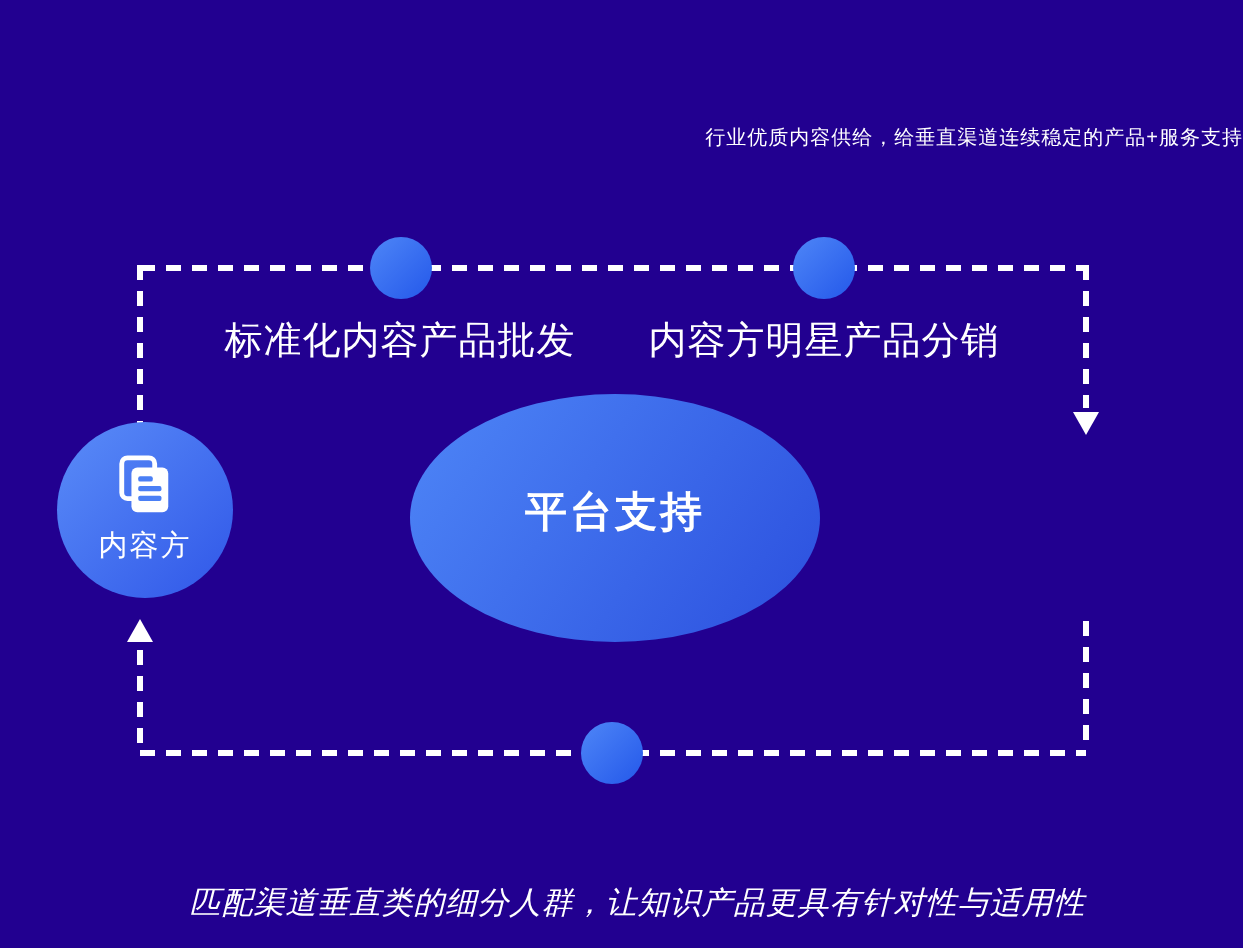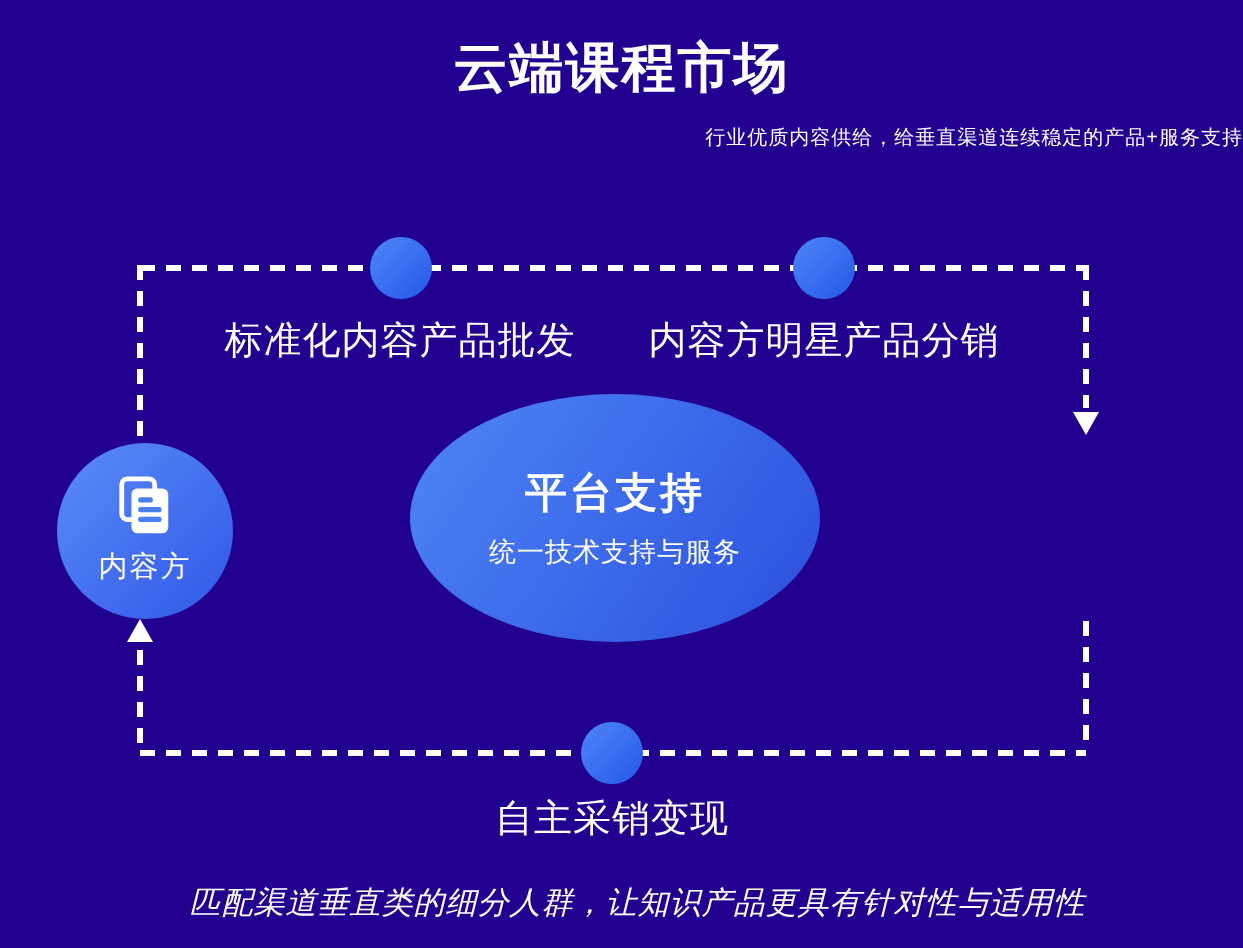--- a/index.html
+++ b/index.html
@@ -78,53 +78,50 @@
     text-align:center;
   }
   .ellipse-title{font-size:42px;font-weight:bold;letter-spacing:3px;margin-bottom:12px;}
   .ellipse-line{font-size:27px;line-height:38px;letter-spacing:1px;}
 
   .big-circle{
     position:absolute;width:176px;height:176px;border-radius:50%;
     background:linear-gradient(135deg,#5A8CF8 0%,#3057E8 100%);
     display:flex;flex-direction:column;align-items:center;justify-content:center;
   }
-  .circle-left{left:57px;top:443px;font-family:Liberation Serif, serif;}
+  .circle-left{left:57px;top:422px;font-family:Liberation Serif, serif;}
   .circle-right{left:995px;top:443px;}
   .node-label{font-size:29px;letter-spacing:2px;margin-top:10px;}
   .node-icon{width:66px;height:62px;display:flex;align-items:center;justify-content:center;}
 </style>
 </head>
 <body>
 
 <div class="stage">
 
-  <div class="title">云端课程市场</div>
   <div class="subtitle">行业优质内容供给，给垂直渠道连续稳定的产品+服务支持</div>
 
   <div class="h-dash dash-top"></div>
   <div class="h-dash dash-bottom"></div>
   <div class="v-dash dash-left-upper"></div>
   <div class="v-dash dash-left-lower"></div>
   <div class="v-dash dash-right-upper"></div>
   <div class="v-dash dash-right-lower"></div>
   <div class="arrow-down"></div>
   <div class="arrow-up"></div>
 
   <div class="dot dot-top-left"></div>
   <div class="dot dot-top-right"></div>
   <div class="dot dot-bottom"></div>
 
   <div class="flow-label label-top-left">标准化内容产品批发</div>
   <div class="flow-label label-top-right">内容方明星产品分销</div>
-  <div class="flow-label label-bottom">自主采销变现</div>
 
   <div class="ellipse">
     <div class="ellipse-title">平台支持</div>
-    <div class="ellipse-line">统一技术支持与服务</div>
   </div>
 
   <div class="big-circle circle-left">
     <div class="node-icon">
       <svg viewBox="0 0 64 64" width="62" height="62" aria-hidden="true">
         <rect x="8" y="4" width="34" height="42" rx="6" fill="none" stroke="#fff" stroke-width="5"></rect>
         <rect x="18" y="14" width="38" height="46" rx="6" fill="#fff"></rect>
         <rect x="25" y="23" width="15" height="5.5" rx="2" fill="#4A7FF5"></rect>
         <rect x="25" y="33" width="24" height="5.5" rx="2" fill="#4A7FF5"></rect>
         <rect x="25" y="43" width="24" height="5.5" rx="2" fill="#4A7FF5"></rect>

